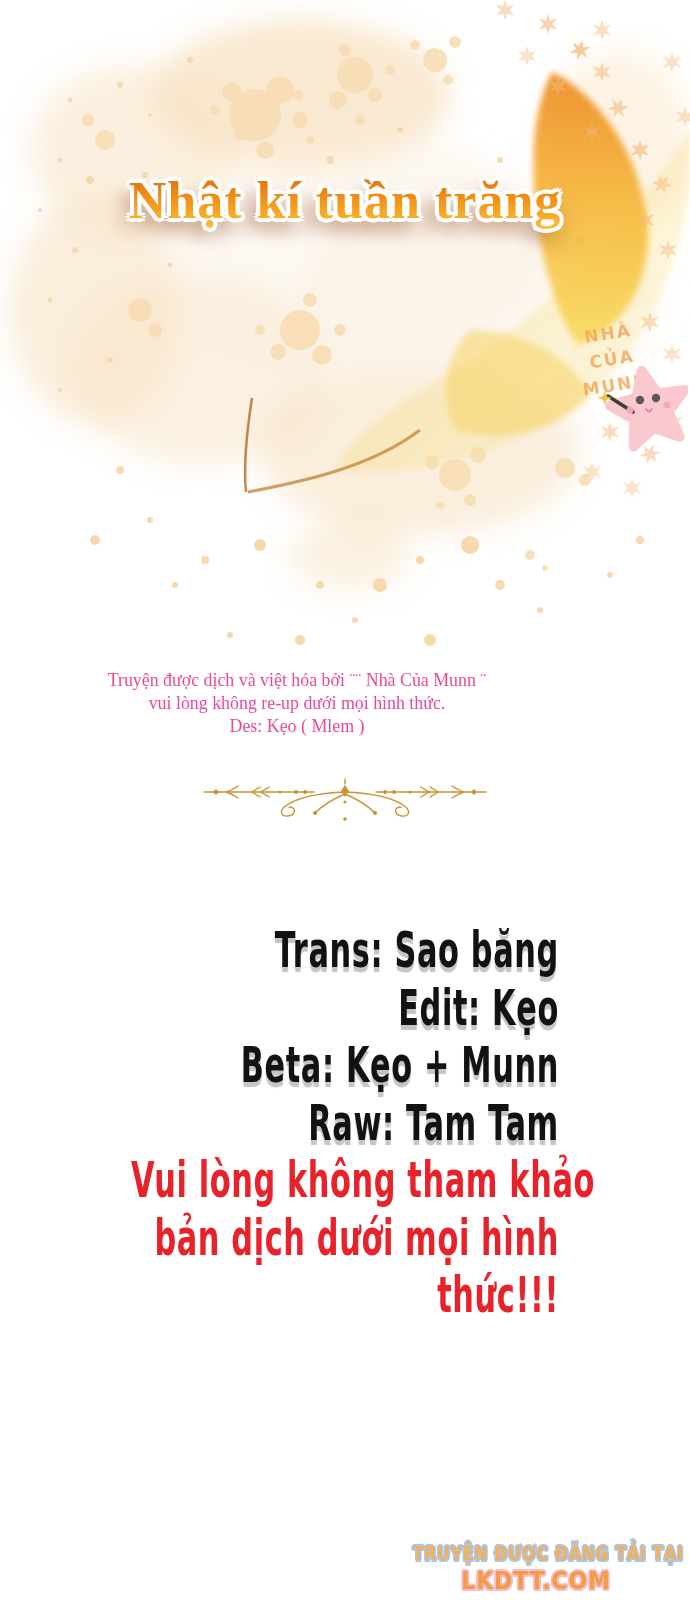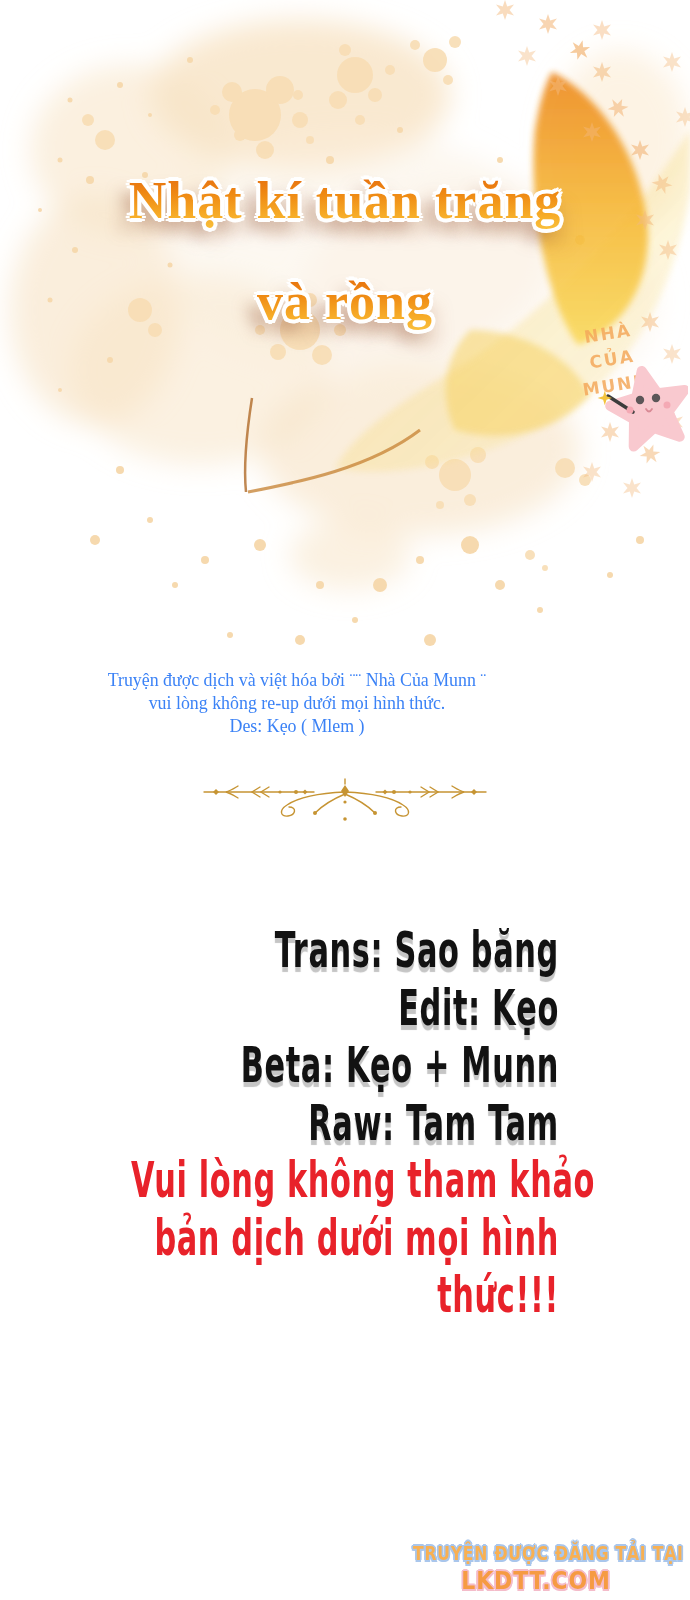--- a/index.html
+++ b/index.html
@@ -41,21 +41,21 @@
     transform:rotate(-9deg);text-align:center;
     font-family:"DejaVu Sans",sans-serif;font-weight:bold;
     font-size:17px;line-height:26px;letter-spacing:2px;
     color:rgba(243,168,90,.85);
   }
   #mascot{position:absolute;left:588px;top:350px;z-index:4;}
 
   
   .notice{
     position:absolute;top:668px;left:0;width:594px;z-index:2;
-    text-align:center;color:#3b82f6;
+    text-align:center;color:#ec4899;
     font-family:"Liberation Serif","DejaVu Serif",serif;
     font-size:19px;line-height:23px;
   }
   .notice .n-line{transform:scaleX(.94);transform-origin:center;}
 
   
   #divider{position:absolute;left:202px;top:777px;z-index:2;}
 
   
   .credits{
@@ -244,24 +244,20 @@
     <use href="#sp6" x="664" y="412" opacity=".45"></use>
     <use href="#sp6" x="622" y="478" opacity=".4"></use>
   </g>
 </svg>
 
 <div class="title">
   <div class="t-line">
     <span class="t-back">Nhật kí tuần trăng</span>
     <span class="t-front">Nhật kí tuần trăng</span>
   </div>
-  <div class="t-line">
-    <span class="t-back">và rồng</span>
-    <span class="t-front">và rồng</span>
-  </div>
 </div>
 
 <div class="wm">
   <div>NHÀ</div>
   <div>CỦA</div>
   <div>MUNN</div>
 </div>
 
 <svg id="mascot" width="100" height="110" viewBox="0 0 100 110">
   <path d="M53.7 20.9 L69.5 43.1 L96.6 40 L80.4 61.9 L91.7 86.8 L65.8 78.1 L45.7 96.6 L46 69.3 L22.2 55.8 L48.3 47.6 Z" fill="#f9c9cf" stroke="#f9c9cf" stroke-width="10" stroke-linejoin="round"></path>

